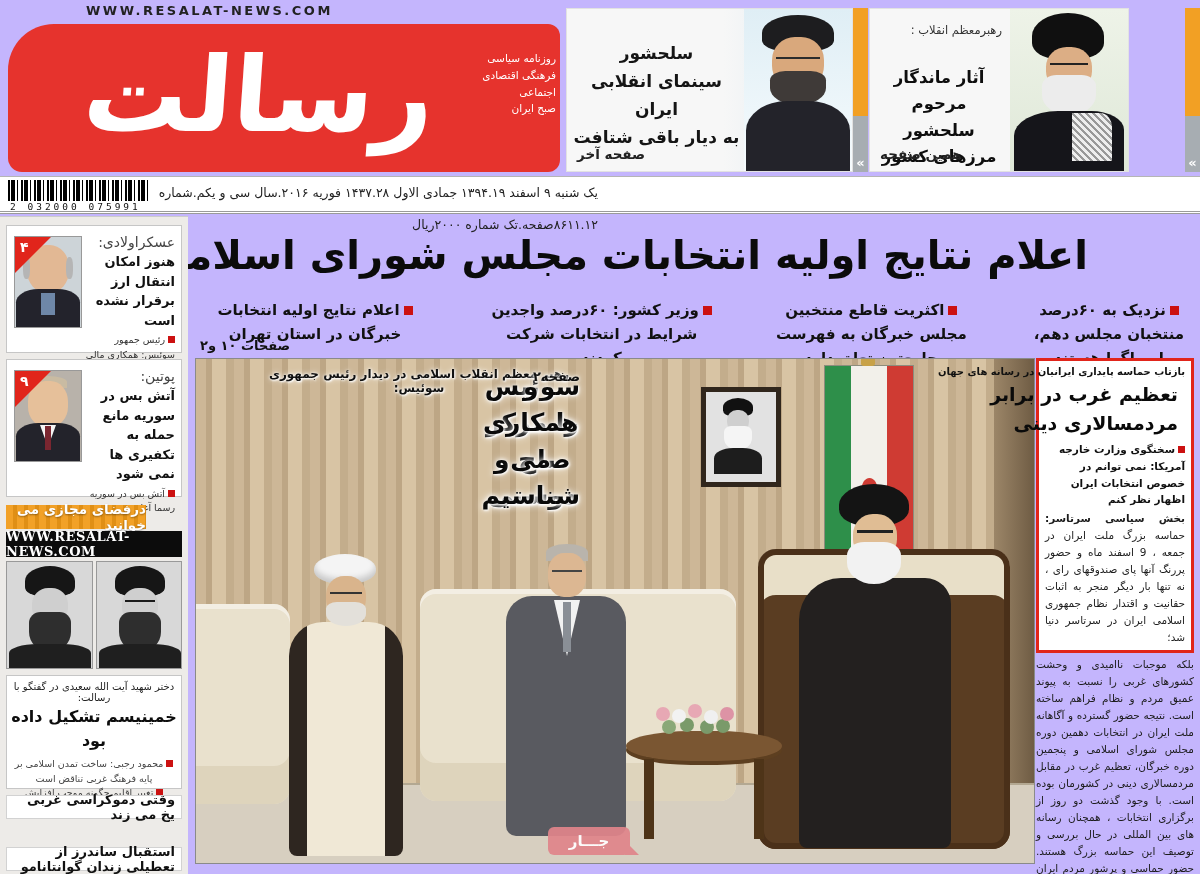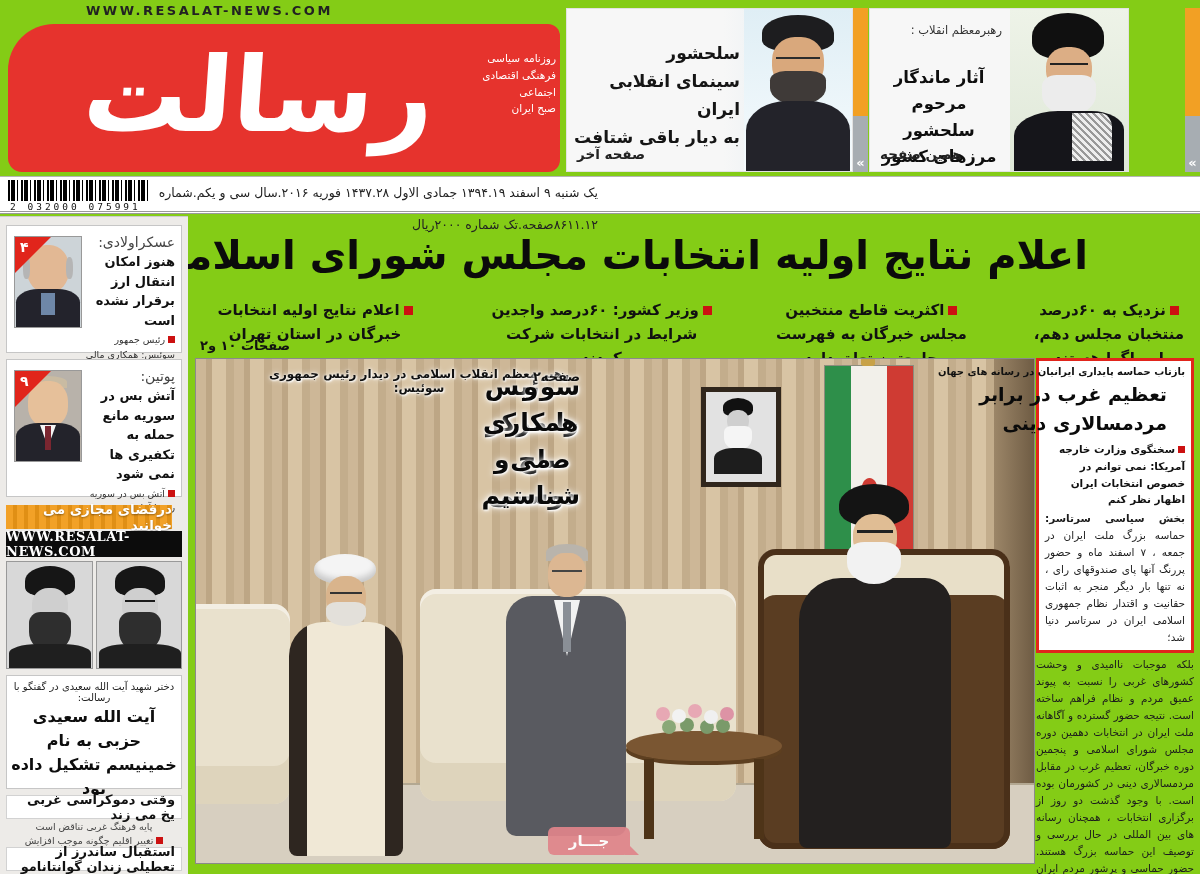--- a/index.html
+++ b/index.html
@@ -1,33 +1,33 @@
 <!DOCTYPE html>
 <html lang="fa"><head>
 <meta charset="utf-8">
 <style>
   html,body{margin:0;padding:0;background:#9a9a9a;}
-  .page{position:relative;width:1200px;height:874px;background:#84cc16;overflow:hidden;
+  .page{position:relative;width:1200px;height:874px;background:#c4b5fd;overflow:hidden;
         font-family:"DejaVu Sans",sans-serif;}
 
   
   .url-line{position:absolute;left:86px;top:3px;font-size:13px;font-weight:bold;
             letter-spacing:2.5px;color:#222;}
   .masthead{position:absolute;left:8px;top:24px;width:552px;height:148px;background:#e6332d;
             border-radius:46px 12px 12px 14px;}
   .logo{position:absolute;left:0;right:50px;top:-6px;bottom:0;display:flex;align-items:center;
         justify-content:center;color:#fff;font-size:104px;font-weight:bold;transform:skewX(-4deg);}
   .tagline{position:absolute;right:4px;top:26px;width:96px;color:#fff;font-size:10.5px;
            line-height:1.6;direction:rtl;}
 
   .tbox{position:absolute;top:8px;height:164px;background:linear-gradient(270deg,#d9e7ee,#f7f7f7 45%);
         border:1px solid #e2e2e2;box-sizing:border-box;overflow:hidden;}
   #obit{left:566px;width:287px;}
   #leader{left:869px;width:260px;}
-  .obit-text{position:absolute;right:112px;left:6px;top:30px;direction:rtl;text-align:right;
+  .obit-text{position:absolute;right:112px;left:6px;top:30px;direction:rtl;text-align:center;
              font-weight:bold;color:#151515;font-size:17px;line-height:1.65;}
   .page-ref{position:absolute;left:10px;bottom:9px;font-size:13.5px;font-weight:bold;color:#222;direction:rtl;text-align:right;}
   .leader-text{position:absolute;right:126px;left:6px;top:14px;direction:rtl;}
   .leader-kicker{font-size:11.5px;color:#333;text-align:right;margin-bottom:3px;}
   .leader-title{font-weight:bold;font-size:16.5px;line-height:1.6;color:#0e0e0e;text-align:center;margin-top:28px;}
 
   .accent-bar{position:absolute;top:8px;width:15px;height:164px;
               background:linear-gradient(180deg,#f2a024 0 66%,#a7adb2 66%);}
   #bar1{left:853px;} #bar2{left:1185px;}
   .accent-chevron{position:absolute;bottom:2px;left:0;width:100%;text-align:center;color:#fff;
@@ -136,21 +136,21 @@
   .watermark{position:absolute;left:352px;bottom:8px;width:82px;height:28px;background:#e0858b;
              border-radius:6px;display:flex;align-items:center;justify-content:center;color:#fff;
              font-weight:bold;font-size:15px;direction:rtl;opacity:.93;}
   .wm-tail{position:absolute;right:-9px;bottom:0;width:0;height:0;border-left:14px solid #e0858b;
            border-top:14px solid transparent;}
 
   
   .right-col{position:absolute;left:1036px;top:358px;width:158px;height:516px;direction:rtl;}
   .red-box{box-sizing:border-box;border:3px solid #e1251b;padding:5px 6px 4px;background:#fff;}
   .rc-kicker{font-size:10px;font-weight:bold;text-align:center;white-space:nowrap;color:#111;}
-  .rc-title{font-size:19px;font-weight:bold;text-align:center;line-height:1.5;color:#0a0a0a;margin:3px 18px 4px;white-space:nowrap;}
+  .rc-title{font-size:19px;font-weight:bold;text-align:center;line-height:1.5;color:#0a0a0a;margin:3px 7px 4px;white-space:nowrap;}
   .rc-bullet{font-size:10.5px;font-weight:bold;line-height:1.6;color:#111;text-align:right;margin-bottom:2px;}
   .rc-body{font-size:10.5px;line-height:1.62;text-align:justify;color:#1c1c1c;}
   .rc-body2{margin-top:3px;}
   .rc-lead-label{font-weight:bold;}
 
   
   .sidebar{position:absolute;left:0;top:216px;width:188px;height:658px;background:#edebe8;border-top:1px solid #ccc;}
   .card{position:absolute;left:6px;width:176px;background:#fff;border:1px solid #c6c6c6;box-sizing:border-box;}
   #card1{top:8px;height:128px;} #card2{top:142px;height:138px;}
   .card-photo{position:absolute;left:7px;top:10px;width:66px;height:90px;border:1px solid #999;overflow:hidden;}
@@ -168,21 +168,21 @@
   #photo-putin .p-shirt{left:25px;top:54px;width:16px;height:22px;background:#f4f4f4;clip-path:polygon(0 0,100% 0,50% 100%);}
   #photo-putin .p-tie{left:30px;top:55px;width:6px;height:24px;background:#7a2630;}
   .corner-badge{position:absolute;left:0;top:0;width:0;height:0;border-top:36px solid #e1251b;border-right:36px solid transparent;}
   .corner-num{position:absolute;left:5px;top:2px;color:#fff;font-weight:bold;font-size:14px;}
   .card-text{position:absolute;left:78px;right:6px;top:8px;direction:rtl;text-align:right;}
   .card-kicker{font-size:14px;color:#444;}
   .card-title{font-size:13px;font-weight:bold;line-height:1.5;color:#111;margin:2px 0 3px;}
   .card-sub{font-size:9.5px;color:#333;line-height:1.55;}
   .sq-sm{display:inline-block;width:7px;height:7px;background:#cc1111;margin-left:3px;}
 
-  .social-banner{position:absolute;left:6px;top:288px;width:166px;height:24px;
+  .social-banner{position:absolute;left:6px;top:288px;width:140px;height:24px;
       background:repeating-linear-gradient(90deg,#f2a127 0 7px,#e08f15 7px 11px);
       display:flex;align-items:center;justify-content:center;color:#fff;font-weight:bold;
       font-size:13.5px;direction:rtl;text-shadow:0 1px 2px rgba(0,0,0,.4);}
   .social-url{position:absolute;left:6px;top:314px;width:176px;height:26px;background:#0c0c0c;color:#fff;
       font-family:"DejaVu Serif",serif;font-weight:bold;font-size:13px;display:flex;align-items:center;
       justify-content:center;letter-spacing:.5px;}
   .cleric-photos{position:absolute;left:6px;top:344px;width:176px;height:108px;display:flex;gap:3px;}
   .cleric{flex:1;position:relative;background:#d8d8d8;border:1px solid #999;overflow:hidden;}
   .cleric div{position:absolute;}
   .c-turban{left:18px;top:4px;width:50px;height:30px;background:#161616;border-radius:50% 50% 30% 30%;}
@@ -335,21 +335,21 @@
   </div>
 
   <div class="right-col">
     <div class="red-box">
       <div class="rc-kicker">بازتاب حماسه پایداری ایرانیان در رسانه های جهان</div>
       <div class="rc-title">
         <div>تعظیم غرب در برابر</div>
         <div>مردمسالاری دینی</div>
       </div>
       <div class="rc-bullet"><span class="sq-sm"></span><span>سخنگوی وزارت خارجه آمریکا: نمی توانم در خصوص انتخابات ایران اظهار نظر کنم</span></div>
-      <div class="rc-body"><span class="rc-lead-label">بخش سیاسی سرتاسر:</span> <span>حماسه بزرگ ملت ایران در جمعه ، ۷ اسفند ماه و حضور پررنگ آنها پای صندوقهای رای ، نه تنها بار دیگر منجر به اثبات حقانیت و اقتدار نظام جمهوری اسلامی ایران در سرتاسر دنیا شد؛</span></div>
+      <div class="rc-body"><span class="rc-lead-label">بخش سیاسی سرتاسر:</span> <span>حماسه بزرگ ملت ایران در جمعه ، 9 اسفند ماه و حضور پررنگ آنها پای صندوقهای رای ، نه تنها بار دیگر منجر به اثبات حقانیت و اقتدار نظام جمهوری اسلامی ایران در سرتاسر دنیا شد؛</span></div>
     </div>
     <div class="rc-body rc-body2">
       <span>بلکه موجبات ناامیدی و وحشت کشورهای غربی را نسبت به پیوند عمیق مردم و نظام فراهم ساخته است. نتیجه حضور گسترده و آگاهانه ملت ایران در انتخابات دهمین دوره مجلس شورای اسلامی و پنجمین دوره خبرگان، تعظیم غرب در مقابل مردمسالاری دینی در کشورمان بوده است. با وجود گذشت دو روز از برگزاری انتخابات ، همچنان رسانه های بین المللی در حال بررسی و توصیف این حماسه بزرگ هستند. حضور حماسی و پرشور مردم ایران در انتخابات هفتم اسفند در رسانه های جهان بازتاب گسترده ای داشت.روزنامه های سماء ، نوای وقت ، اکسپرس و نئی بات اخبار مربوط به دهمین دوره مجلس شورای اسلامی و خبرگان رهبری را منتشر کردند.همچنین شبکه تلویزیونی الجزیره انگلیسی گزارش داد. زمان رای گیری در انتخابات ایران به دلیل روی آوردن رای دهندگان در ساعات پایانی رای گیری چندین بار تمدید شد. جوآنا هال خبرنگار این شبکه در تهران گزارش داد: صفوف رای دهندگان در حوزه های رای گیری در تهران طولانی و حضور مردم در این انتخابات گسترده بود. </span>
     </div>
   </div>
 
   <div class="sidebar">
 
     <div class="card" id="card1">
       <div class="card-photo" id="photo-asgar">
@@ -400,21 +400,20 @@
         <div class="c-face"></div>
         <div class="c-glasses"></div>
         <div class="c-beard"></div>
         <div class="c-body"></div>
       </div>
     </div>
 
     <div class="interview">
       <div class="int-kicker">دختر شهید آیت الله سعیدی در گفتگو با رسالت:</div>
       <div class="int-title">
-        <div>آیت الله سعیدی حزبی به نام</div>
         <div>خمینیسم تشکیل داده بود</div>
       </div>
       <div class="int-bullet"><span class="sq-sm"></span><span>محمود رجبی: ساخت تمدن اسلامی بر پایه فرهنگ غربی تناقض است</span></div>
       <div class="int-bullet"><span class="sq-sm"></span><span>تغییر اقلیم چگونه موجب افزایش مخاطرات می شود؟</span></div>
     </div>
 
     <div class="strip" id="strip1">وقتی دموکراسی غربی یخ می زند</div>
     <div class="strip" id="strip3">استقبال ساندرز از تعطیلی زندان گوانتانامو</div>
   </div>
 

